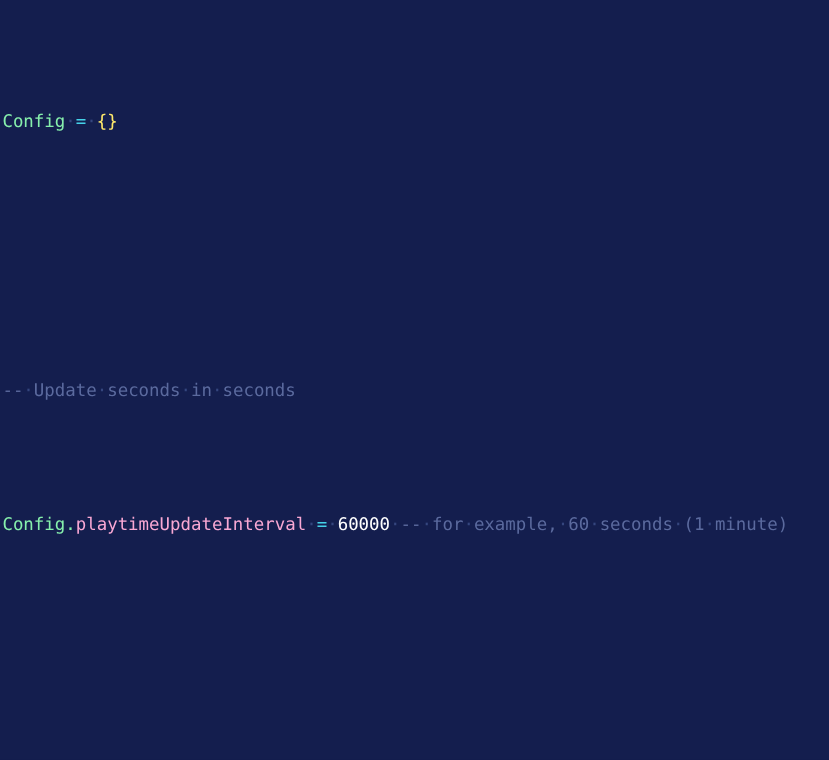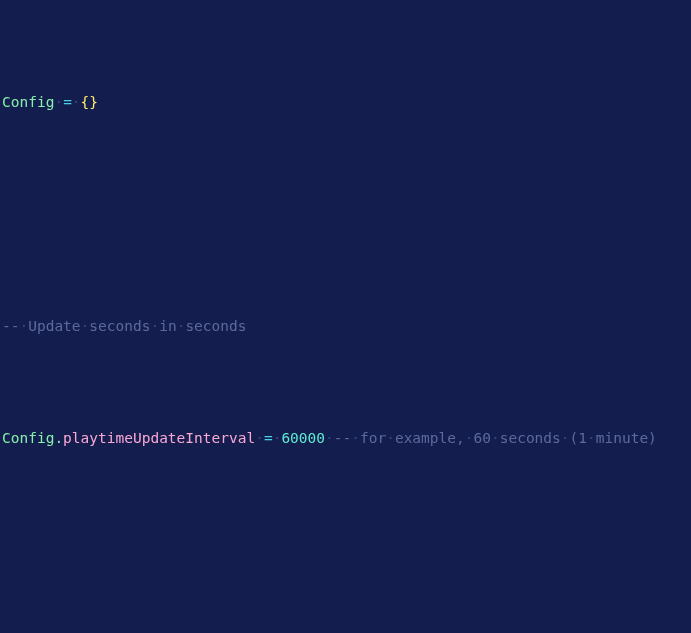--- a/index.html
+++ b/index.html
@@ -20,21 +20,21 @@
     padding:1px 0 0 2px;
     white-space:pre;
     -webkit-font-smoothing:antialiased;
   }
   .ln { position:relative; height:22.4px; white-space:pre; }
 
   
   .var      { color:#86efac; }   
   .prop     { color:#f9a8d4; }   
   .op       { color:#45d1e8; }   
-  .num      { color:#5eead4; }   
+  .num      { color:#ffffff; }   
   .cmt      { color:#5b6a9e; }   
   .brace-y  { color:#ffe96b; }   
   .ws       { color:#35467e; }
 </style>
 </head>
 <body>
 
 <div id="editor">
 
   

